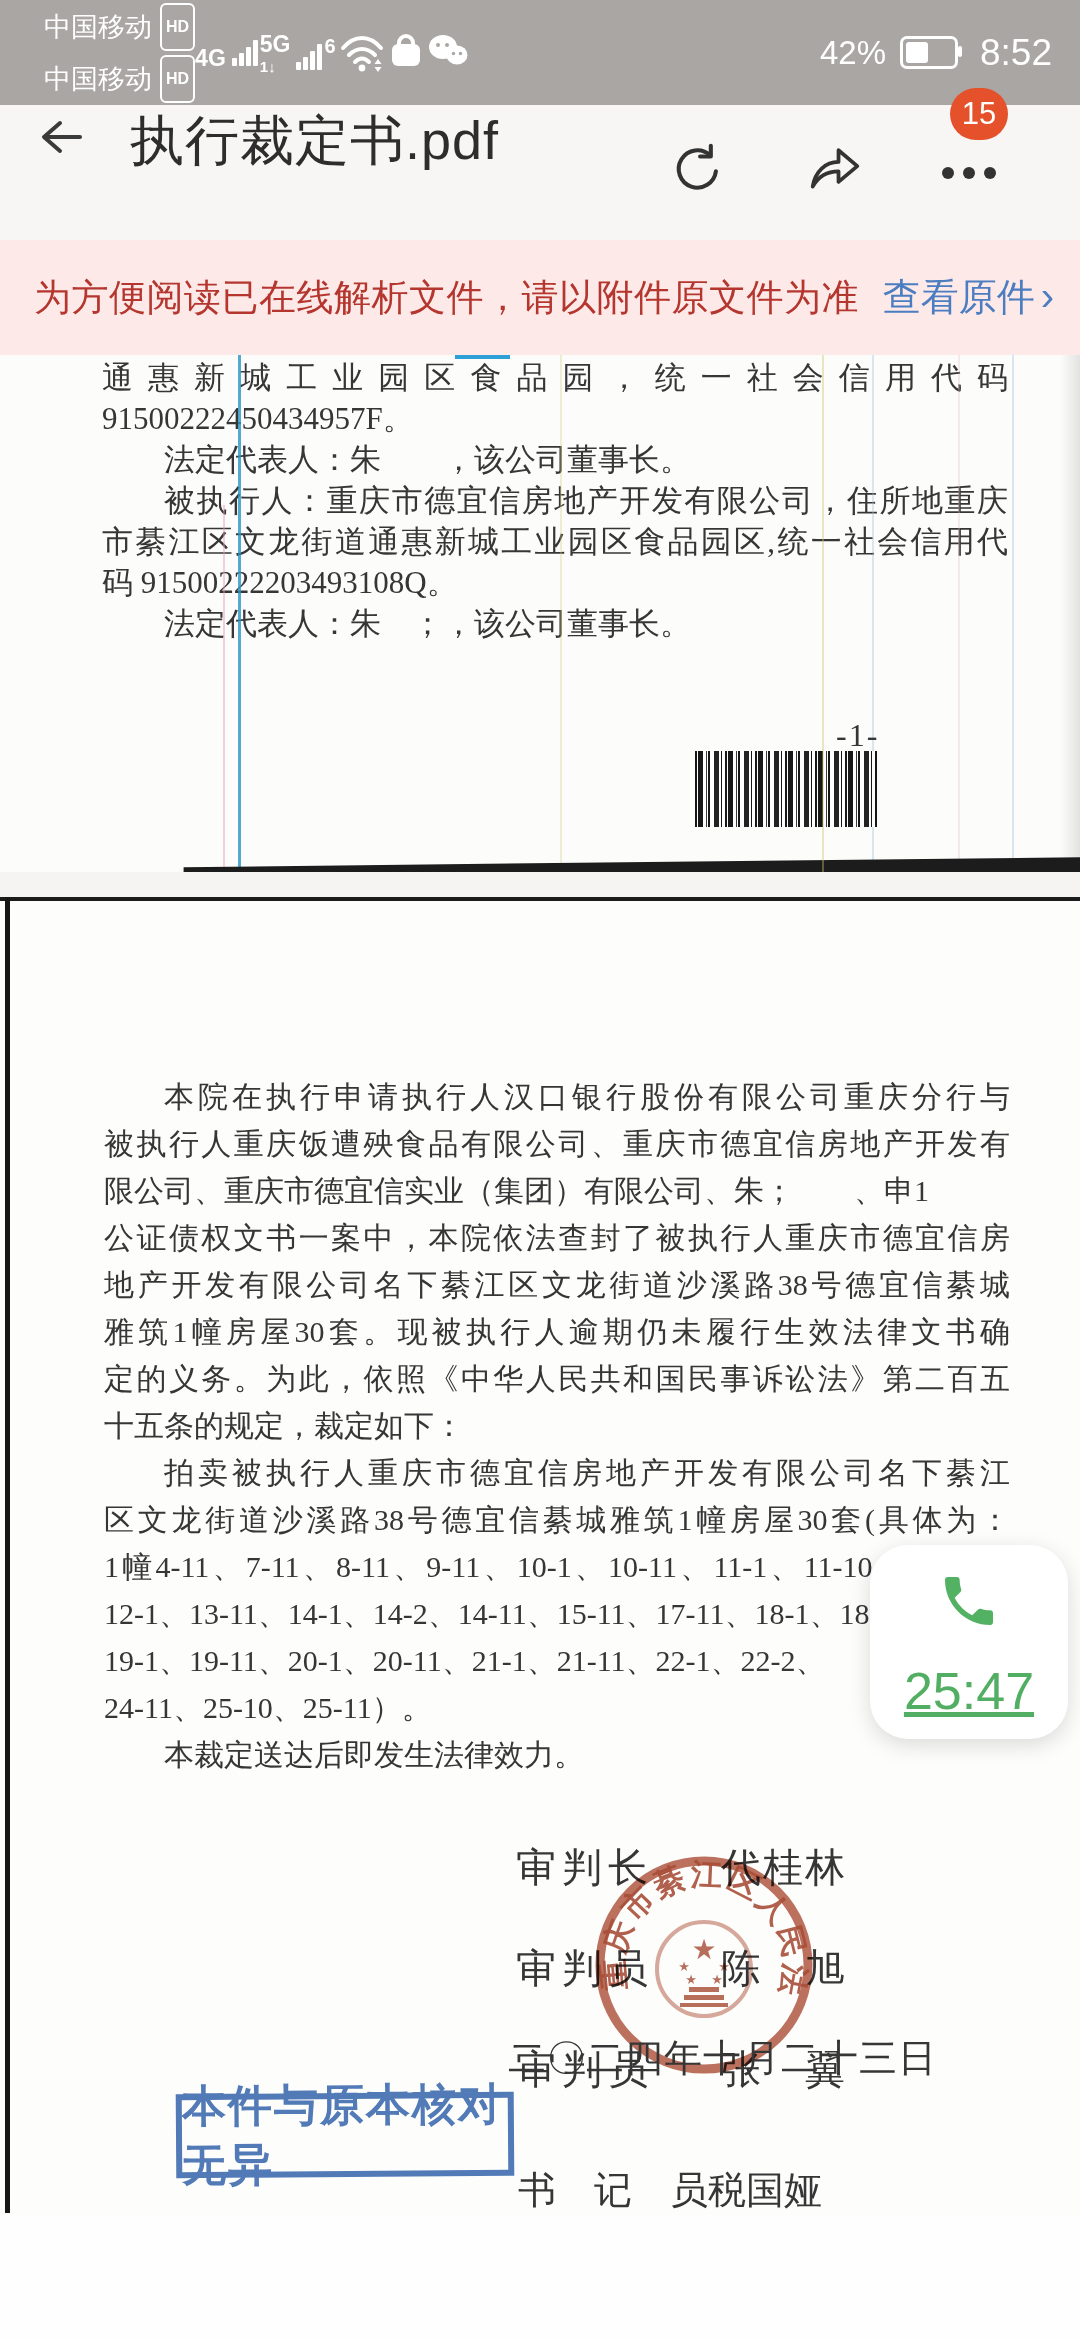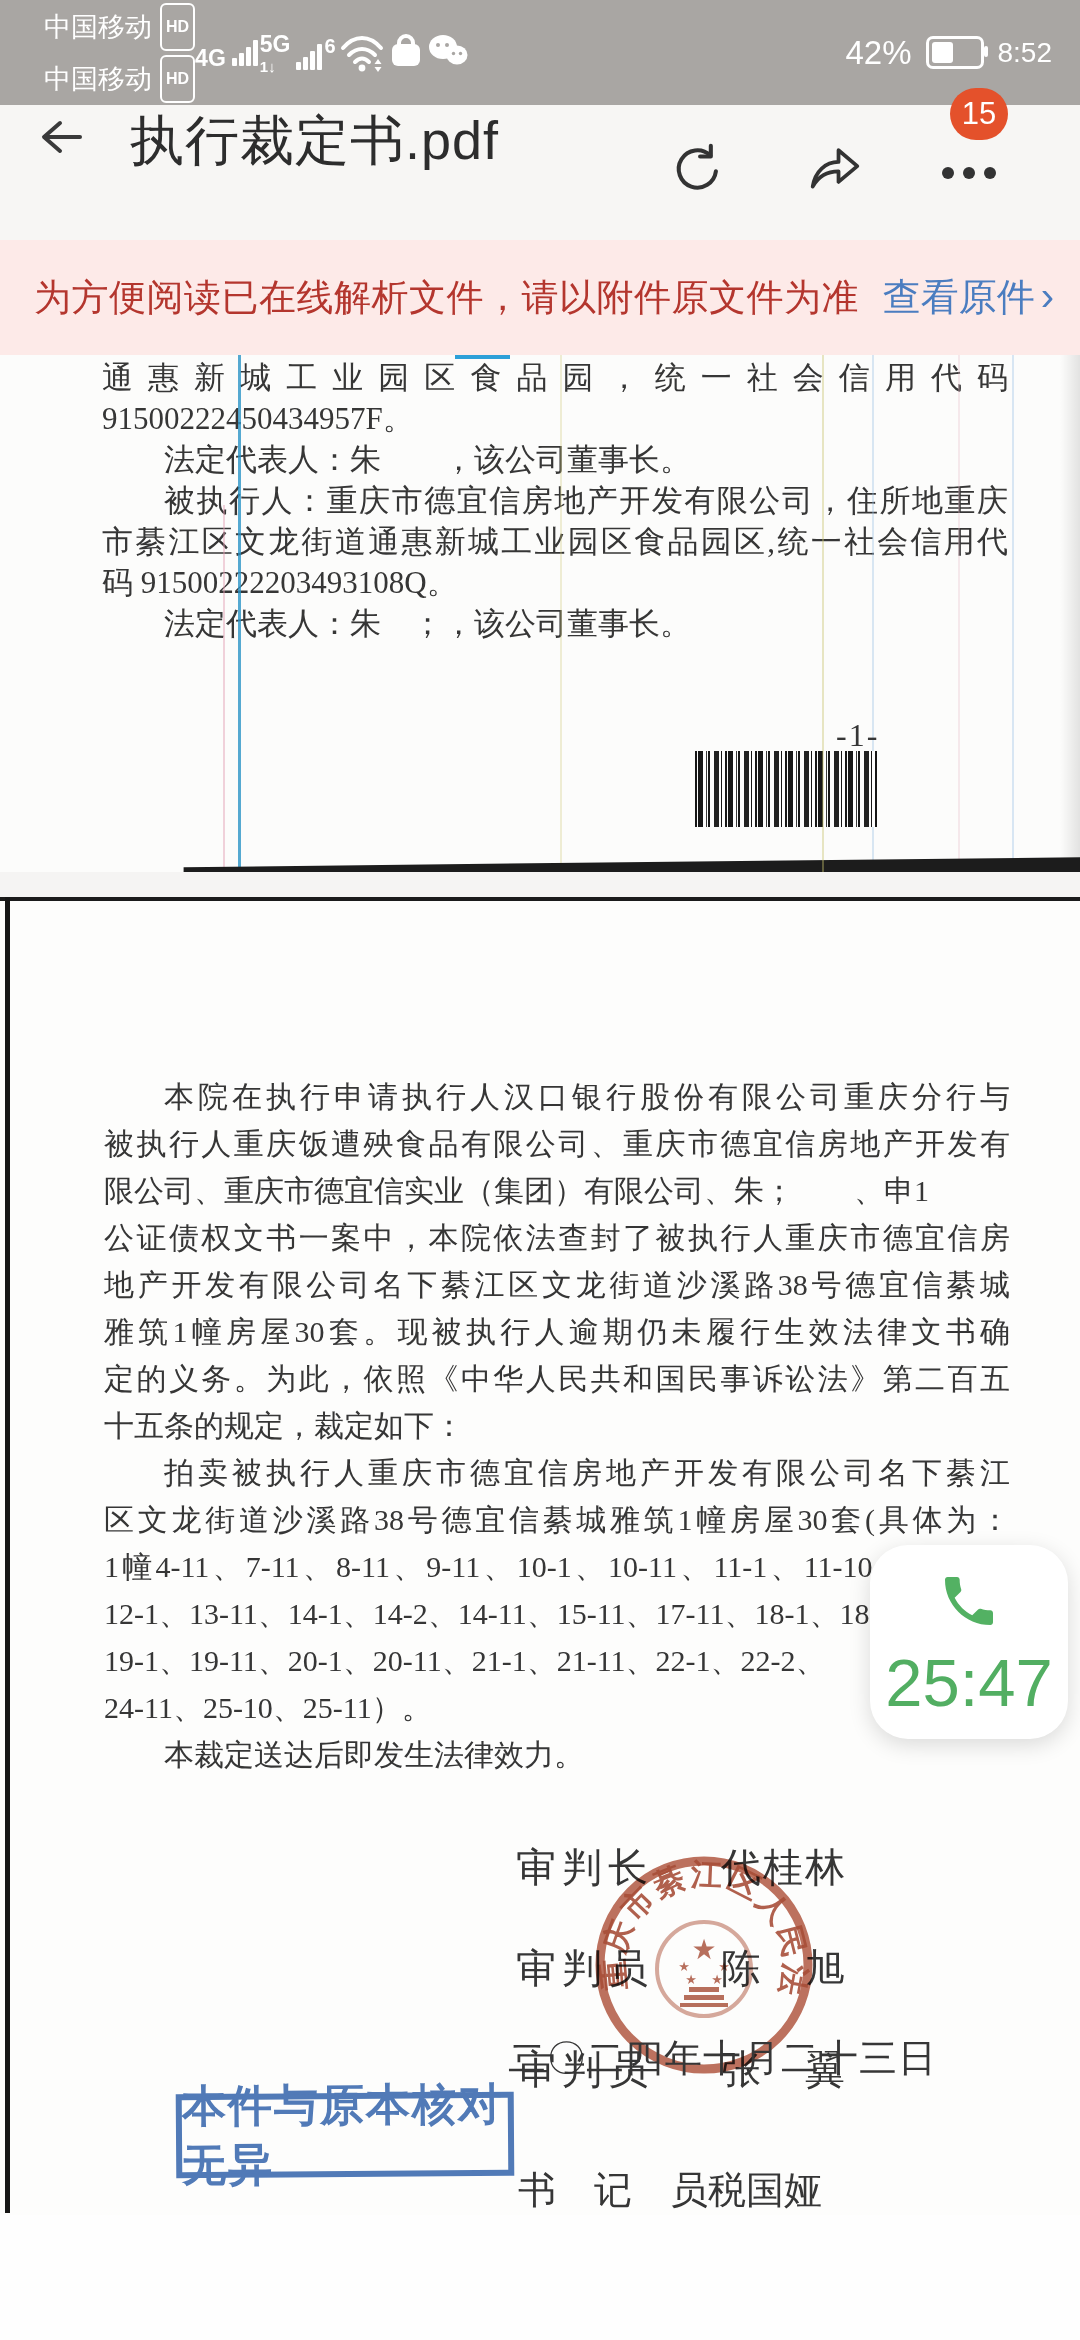--- a/index.html
+++ b/index.html
@@ -18,21 +18,21 @@
   .netgrp{display:flex;align-items:flex-end;gap:4px;}
   .netlabel{font-size:23px;font-weight:600;line-height:1;display:flex;flex-direction:column;align-items:flex-start;}
   .netlabel .sub{font-size:15px;font-weight:600;margin-top:3px;}
   .wifi-wrap{display:flex;align-items:flex-start;gap:2px;}
   .wifi-num{font-size:20px;font-weight:700;margin-top:2px;}
   .sb-right{position:absolute;right:28px;top:0;height:105px;display:flex;align-items:center;gap:14px;justify-content:space-between;}
   .batt-pct{font-size:33px;}
   .battery{width:52px;height:27px;border:3px solid #fff;border-radius:7px;position:relative;}
   .battery .fill{position:absolute;left:3px;top:3px;bottom:3px;width:42%;background:#fff;border-radius:3px;}
   .battery .nub{position:absolute;right:-7px;top:7px;width:4px;height:11px;background:#fff;border-radius:2px;}
-  .sb-time{font-size:28px;}
+  .sb-time{font-size:37px;margin-left:8px;}
 
   
   .header{position:absolute;left:0;top:105px;width:1080px;height:135px;
     background:var(--header-bg,#f7f6f4);display:flex;}
   .back-btn{margin-left:30px;width:64px;height:64px;display:flex;align-items:center;justify-content:center;}
   .hdr-title{margin-left:36px;font-size:54px;font-weight:500;color:#2d2d2d;letter-spacing:1px;}
   .hdr-icon{position:absolute;width:54px;height:54px;top:142px;display:flex;align-items:center;justify-content:center;}
   .icon-refresh{left:668px;}
   .icon-share{left:808px;}
   .more-btn{position:absolute;left:930px;top:158px;width:78px;height:30px;display:flex;align-items:center;gap:9px;justify-content:center;}
@@ -99,21 +99,21 @@
     border:6px solid var(--stamp-blue,#3e6cb2);color:var(--stamp-blue,#3e6cb2);
     display:flex;align-items:center;justify-content:center;font-size:44px;font-weight:600;
     letter-spacing:2px;box-sizing:border-box;mix-blend-mode:multiply;opacity:.9;
     transform:rotate(-.4deg);font-family:"Liberation Serif","DejaVu Serif",serif;}
 
   
   .call-widget{position:absolute;left:870px;top:1545px;width:198px;height:194px;
     background:#fff;border-radius:38px;z-index:50;
     box-shadow:0 6px 22px rgba(0,0,0,.14);display:flex;flex-direction:column;
     align-items:center;justify-content:space-between;padding:24px 0 18px 0;box-sizing:border-box;}
-  .call-time{color:var(--call-green,#52ae62);font-size:67px;font-weight:500;}
+  .call-time{color:var(--call-green,#52ae62);font-size:52px;font-weight:500;text-decoration:underline;}
 
   .bottom-white{position:absolute;left:0;top:2215px;width:1080px;height:125px;background:#fefefe;}
 </style>
 </head>
 <body>
 
 <div class="status-bar">
   <div class="sb-left">
     <div class="carriers">
       <div class="carrier-row">

